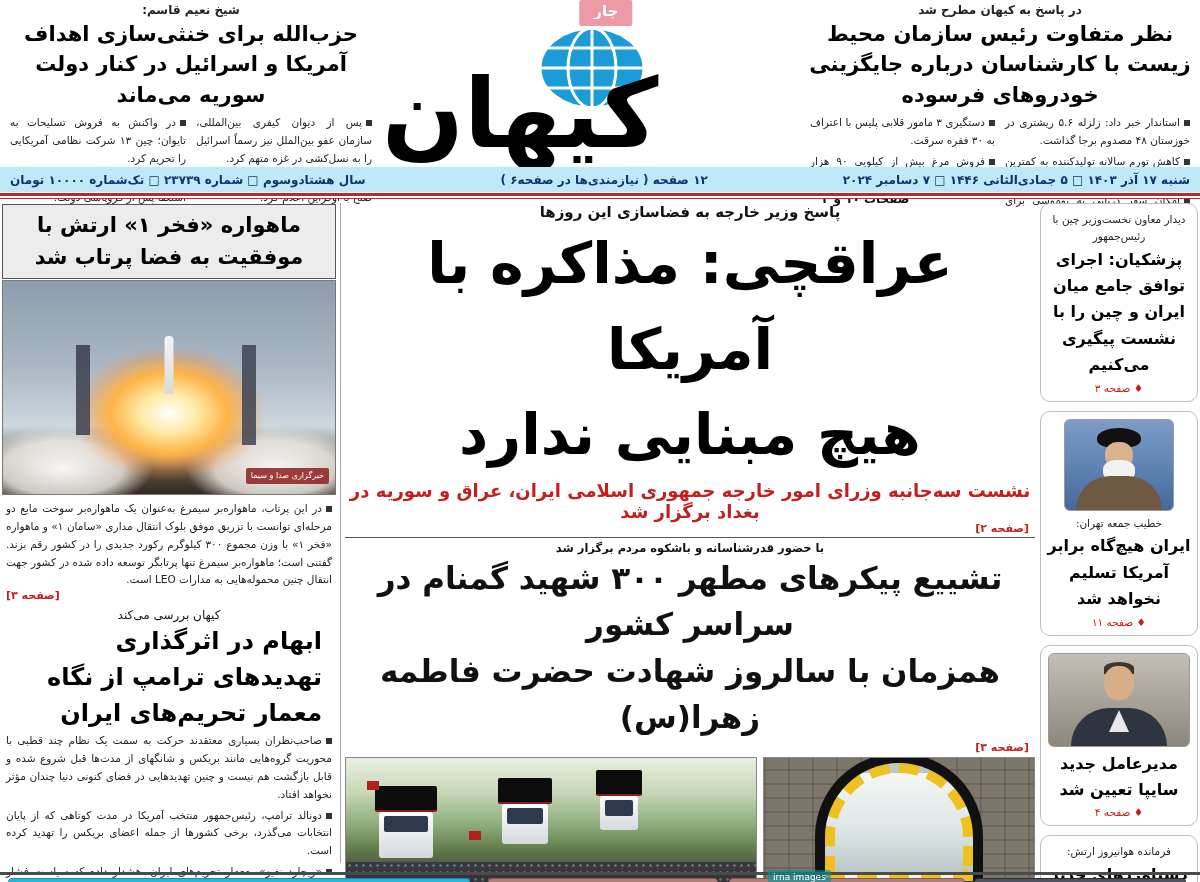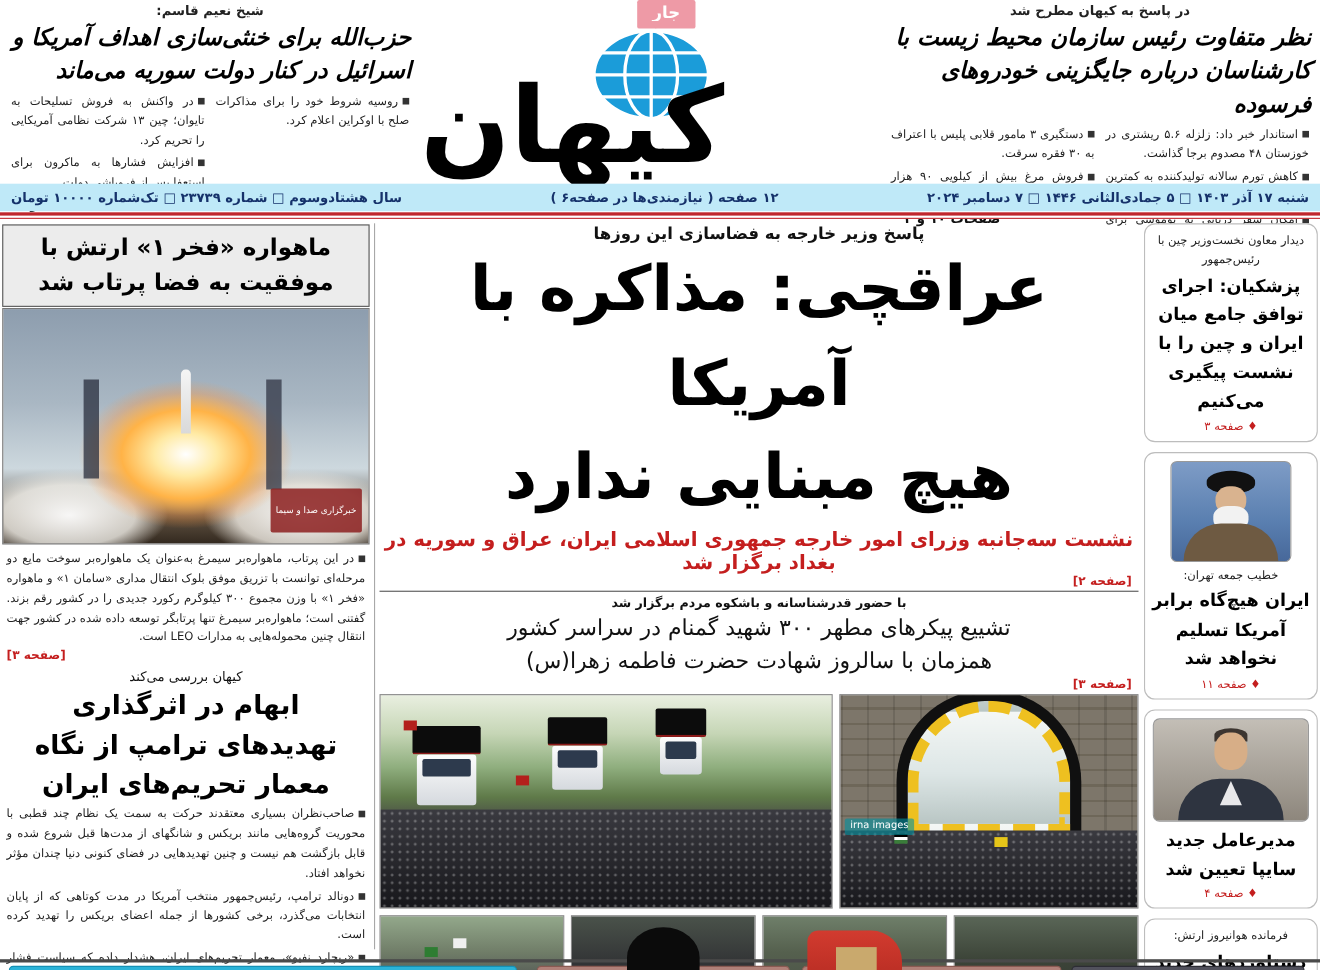--- a/index.html
+++ b/index.html
@@ -2,21 +2,21 @@
 <html lang="fa" dir="rtl"><head>
 <meta charset="utf-8">
 <style>
   html,body{margin:0;padding:0;background:#fff;}
   body{font-family:"DejaVu Sans","Liberation Sans",sans-serif;color:#111;}
   .page{position:relative;width:1200px;height:882px;background:#fff;overflow:hidden;direction:rtl;}
 
   
   .head-story{position:absolute;top:0;height:165px;}
   .head-story .kicker{text-align:center;font-size:12px;font-weight:bold;color:#222;padding-top:3px;}
-  .head-story .headline{margin:2px 8px;font-size:21px;font-weight:900;line-height:1.45;color:#000;font-style:italic;}
+  .head-story .headline{margin:2px 8px;text-align:center;font-size:21px;font-weight:900;line-height:1.45;color:#000;}
   .head-right{right:0;width:400px;}
   .head-left{left:0;width:382px;}
   .bullets{display:flex;flex-direction:row;gap:10px;padding:2px 10px;}
   .bcol{flex:1;}
   .bullet{font-size:10.5px;line-height:1.7;color:#222;text-align:justify;margin-bottom:3px;}
   .bullet .sq{display:inline-block;width:6px;height:6px;background:#333;margin-left:4px;}
   .pageref-strong{font-size:12px;font-weight:bold;color:#111;text-align:left;padding:0 12px;}
 
   
   .masthead{position:absolute;top:0;left:382px;width:420px;height:165px;}
@@ -45,39 +45,39 @@
         radial-gradient(ellipse 130px 90px at 50% 62%, #ffffff 0%, #ffeaa4 22%, #ffb347 45%, rgba(255,150,60,.35) 62%, rgba(255,150,60,0) 75%),
         radial-gradient(ellipse 120px 55px at 18% 88%, rgba(255,255,255,.95) 0%, rgba(240,238,232,.8) 50%, rgba(240,238,232,0) 75%),
         radial-gradient(ellipse 120px 55px at 82% 88%, rgba(255,255,255,.95) 0%, rgba(240,236,228,.8) 50%, rgba(240,236,228,0) 75%),
         linear-gradient(180deg,#8d9dae 0%,#a9b7c3 40%,#cdd8de 68%,#5a4c3d 90%,#33291f 100%);}
   .sat-rocket{position:absolute;left:50%;top:26%;width:9px;height:58px;transform:translateX(-50%);
               background:linear-gradient(#f5f5f5,#d9d9d9);border-radius:4px 4px 0 0;}
   .sat-tower{position:absolute;width:14px;height:90px;top:30%;background:rgba(40,45,60,.75);}
   .sat-tower.t1{left:22%;}
   .sat-tower.t2{left:72%;height:100px;background:rgba(55,60,75,.8);}
   .sat-cap{position:absolute;right:6px;bottom:10px;background:rgba(140,30,30,.85);color:#fff;font-size:8px;
-           padding:14px 5px;border-radius:2px;text-align:right;line-height:1.5;}
+           padding:2px 5px;border-radius:2px;text-align:right;line-height:1.5;}
   .sat-body{font-size:10.5px;line-height:1.7;text-align:justify;color:#222;padding:5px 6px 0;}
   .ref-red{color:#c41e1e;font-weight:bold;font-size:11px;text-align:left;padding:0 6px;}
   .trump{margin-top:6px;border-top:0;}
   .trump .kicker{text-align:center;font-size:12px;font-weight:normal;}
-  .trump .headline{margin:1px 16px;text-align:center;font-size:24px;font-weight:900;line-height:1.5;color:#000;}
+  .trump .headline{margin:1px 16px;font-size:24px;font-weight:900;line-height:1.5;color:#000;}
   .trump .bullet{padding:0 6px;}
 
   
   .center-col{position:absolute;left:345px;top:203px;width:690px;}
   .lead{text-align:center;}
   .lead .kicker{font-size:15px;font-weight:bold;}
   .lead .h1{font-size:57px;font-weight:900;line-height:1.5;color:#000;letter-spacing:-1px;}
   .lead .h1 span{display:block;}
   .lead .subhead{color:#c41e1e;font-size:18px;font-weight:900;margin-top:2px;}
   .h-rule{border-bottom:1.5px solid #555;margin:2px 0 3px;}
   .funeral{text-align:center;}
   .funeral .kicker{font-size:11.5px;font-weight:bold;}
-  .funeral .h2{font-size:20px;font-weight:400;line-height:1.5;}
+  .funeral .h2{font-size:31px;font-weight:700;line-height:1.5;}
   .funeral .h2 span{display:block;}
 
   .photo-grid{margin-top:3px;}
   .prow{display:flex;gap:6px;margin-bottom:6px;}
   .ph{position:relative;overflow:hidden;border:1px solid #888;box-sizing:border-box;background:#ccc;}
   .ph .crowd{position:absolute;left:0;right:0;bottom:0;background:
       radial-gradient(circle, rgba(255,255,255,.28) 1px, transparent 1.6px) 0 0/7px 7px,
       linear-gradient(180deg,#3a3a40,#17171b);}
   .wm{position:absolute;left:4px;bottom:34%;background:rgba(0,145,160,.6);color:#fff;font-size:9px;
       line-height:1.2;padding:2px 5px;border-radius:2px;z-index:5;}
@@ -171,20 +171,21 @@
       </svg>
     </div>
     <div class="logo-text">کیهان</div>
   </div>
 
   <div class="head-story head-left">
     <div class="kicker">شیخ نعیم قاسم:</div>
     <div class="headline">حزب‌الله برای خنثی‌سازی اهداف آمریکا و اسرائیل در کنار دولت سوریه می‌ماند</div>
     <div class="bullets">
       <div class="bcol">
+        <div class="bullet"><span class="sq"></span><span>پس از دیوان کیفری بین‌المللی، سازمان عفو بین‌الملل نیز رسماً اسرائیل را به نسل‌کشی در غزه متهم کرد.</span></div>
         <div class="bullet"><span class="sq"></span><span>روسیه شروط خود را برای مذاکرات صلح با اوکراین اعلام کرد.</span></div>
       </div>
       <div class="bcol">
         <div class="bullet"><span class="sq"></span><span>در واکنش به فروش تسلیحات به تایوان؛ چین ۱۳ شرکت نظامی آمریکایی را تحریم کرد.</span></div>
         <div class="bullet"><span class="sq"></span><span>افزایش فشارها به ماکرون برای استعفا پس از فروپاشی دولت.</span></div>
         <div class="pageref-strong">[صفحه آخر]</div>
       </div>
     </div>
   </div>
 

